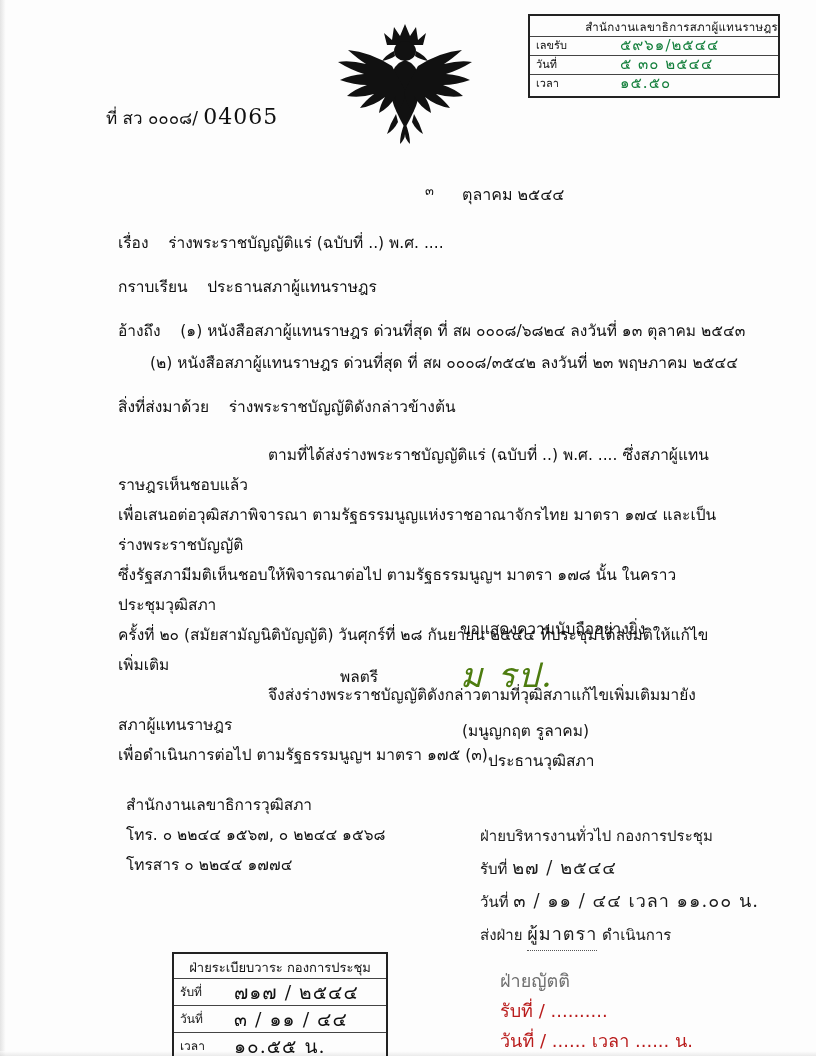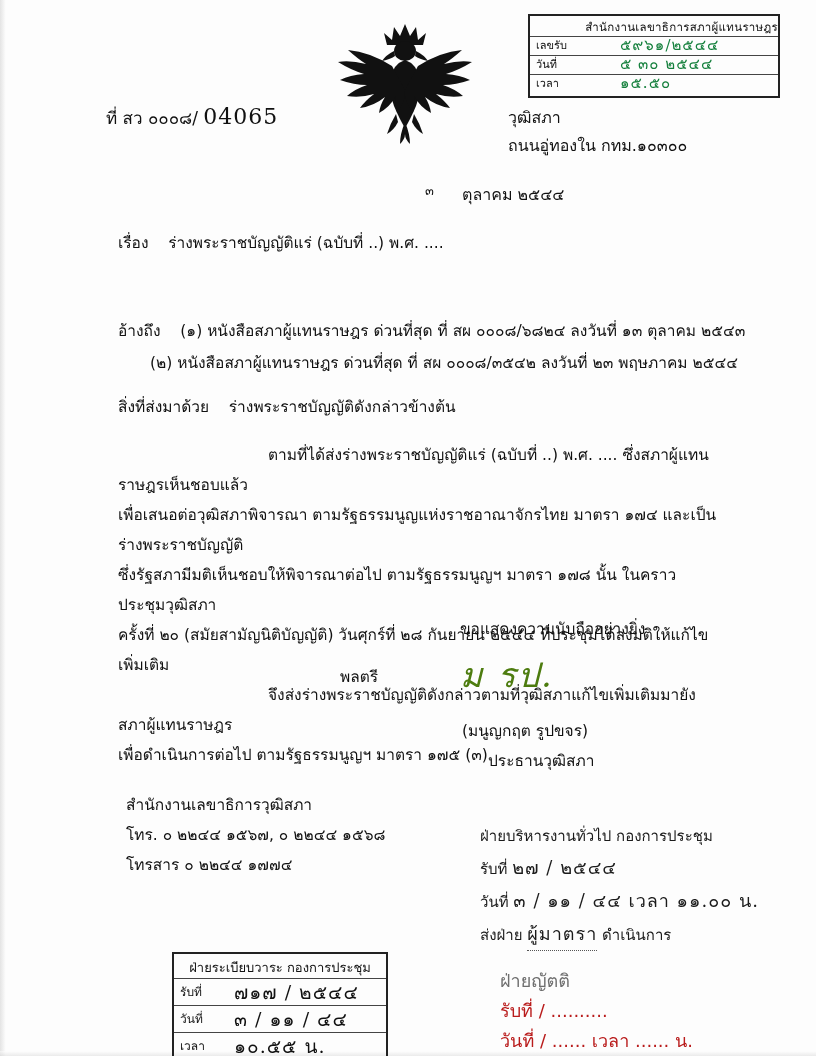--- a/index.html
+++ b/index.html
@@ -260,34 +260,35 @@
     <div class="st-row">
       <span>วันที่</span>
       <span class="st-hand">๕  ๓๐ ๒๕๔๔</span>
     </div>
     <div class="st-row">
       <span>เวลา</span>
       <span class="st-hand">๑๕.๕๐</span>
     </div>
   </div>
 
-  <div class="abs addr-block">
-    <div>วุฒิสภา</div>
-    <div>ถนนอู่ทองใน กทม.๑๐๓๐๐</div>
-  </div>
 
   <div class="abs date-mark">๓</div>
   <div class="abs date-line">ตุลาคม ๒๕๔๔</div>
 
   <div class="abs body-text l-subject">
     <span>เรื่อง</span>
     &nbsp;&nbsp;
     <span>ร่างพระราชบัญญัติแร่ (ฉบับที่ ..) พ.ศ. ....</span>
   </div>
 
+  <div class="abs body-text l-to">
+    <span>กราบเรียน</span>
+    &nbsp;&nbsp;
+    <span>ประธานสภาผู้แทนราษฎร</span>
+  </div>
 
   <div class="abs body-text l-ref-h">
     <span>อ้างถึง</span>
     &nbsp;&nbsp;
     <span>(๑) หนังสือสภาผู้แทนราษฎร ด่วนที่สุด ที่ สผ ๐๐๐๘/๖๘๒๔ ลงวันที่ ๑๓ ตุลาคม ๒๕๔๓</span>
   </div>
   <div class="abs body-text l-ref-2">
     <span>(๒) หนังสือสภาผู้แทนราษฎร ด่วนที่สุด ที่ สผ ๐๐๐๘/๓๕๔๒ ลงวันที่ ๒๓ พฤษภาคม ๒๕๔๔</span>
   </div>
 
@@ -302,21 +303,21 @@
     <p>เพื่อเสนอต่อวุฒิสภาพิจารณา ตามรัฐธรรมนูญแห่งราชอาณาจักรไทย มาตรา ๑๗๔ และเป็นร่างพระราชบัญญัติ</p>
     <p>ซึ่งรัฐสภามีมติเห็นชอบให้พิจารณาต่อไป ตามรัฐธรรมนูญฯ มาตรา ๑๗๘ นั้น ในคราวประชุมวุฒิสภา</p>
     <p>ครั้งที่ ๒๐ (สมัยสามัญนิติบัญญัติ) วันศุกร์ที่ ๒๘ กันยายน ๒๕๔๔ ที่ประชุมได้ลงมติให้แก้ไขเพิ่มเติม</p>
     <p class="indent2">จึงส่งร่างพระราชบัญญัติดังกล่าวตามที่วุฒิสภาแก้ไขเพิ่มเติมมายังสภาผู้แทนราษฎร</p>
     <p>เพื่อดำเนินการต่อไป ตามรัฐธรรมนูญฯ มาตรา ๑๗๕ (๓)</p>
   </div>
 
   <div class="abs closing">ขอแสดงความนับถืออย่างยิ่ง</div>
   <div class="abs rank">พลตรี</div>
   <div class="abs signature">ม รป.</div>
-  <div class="abs signer-name">(มนูญกฤต รูปขจร)</div>
+  <div class="abs signer-name">(มนูญกฤต รูลาคม)</div>
   <div class="abs signer-title">ประธานวุฒิสภา</div>
 
   <div class="abs office-block">
     <div>สำนักงานเลขาธิการวุฒิสภา</div>
     <div>โทร. ๐ ๒๒๔๔ ๑๕๖๗, ๐ ๒๒๔๔ ๑๕๖๘</div>
     <div>โทรสาร ๐ ๒๒๔๔ ๑๗๗๔</div>
   </div>
 
   <div class="abs stamp-bl">
     <div class="sb-title">ฝ่ายระเบียบวาระ กองการประชุม</div>

